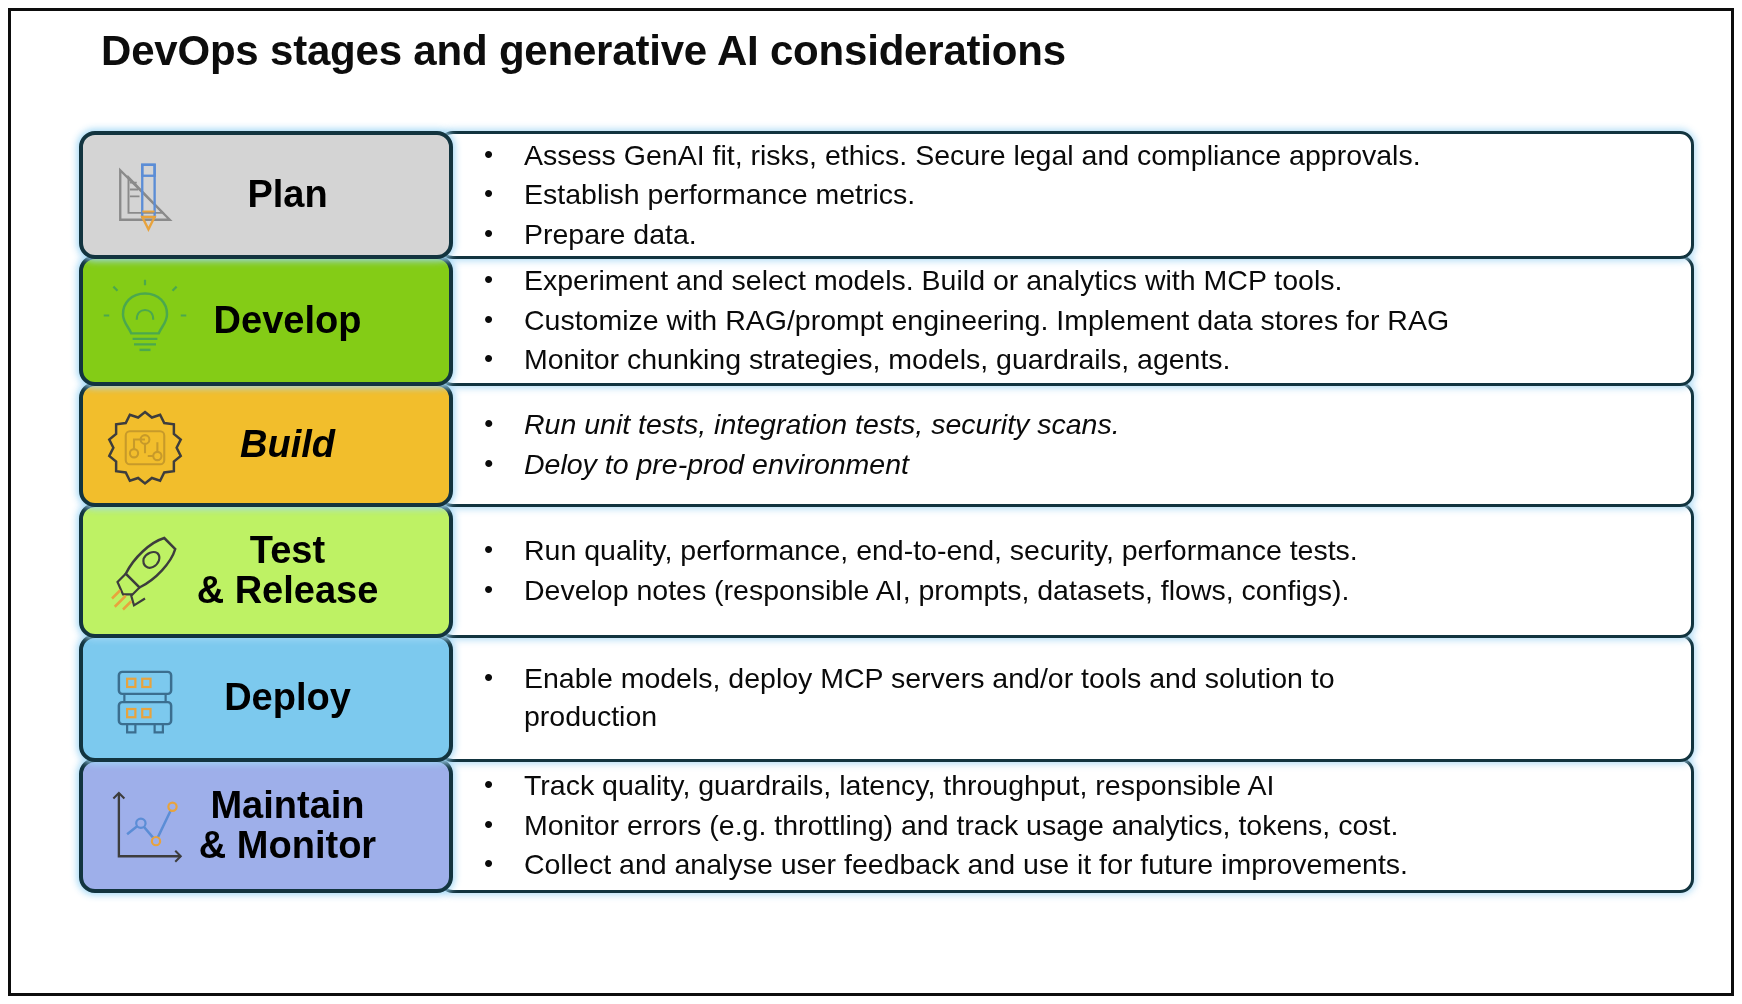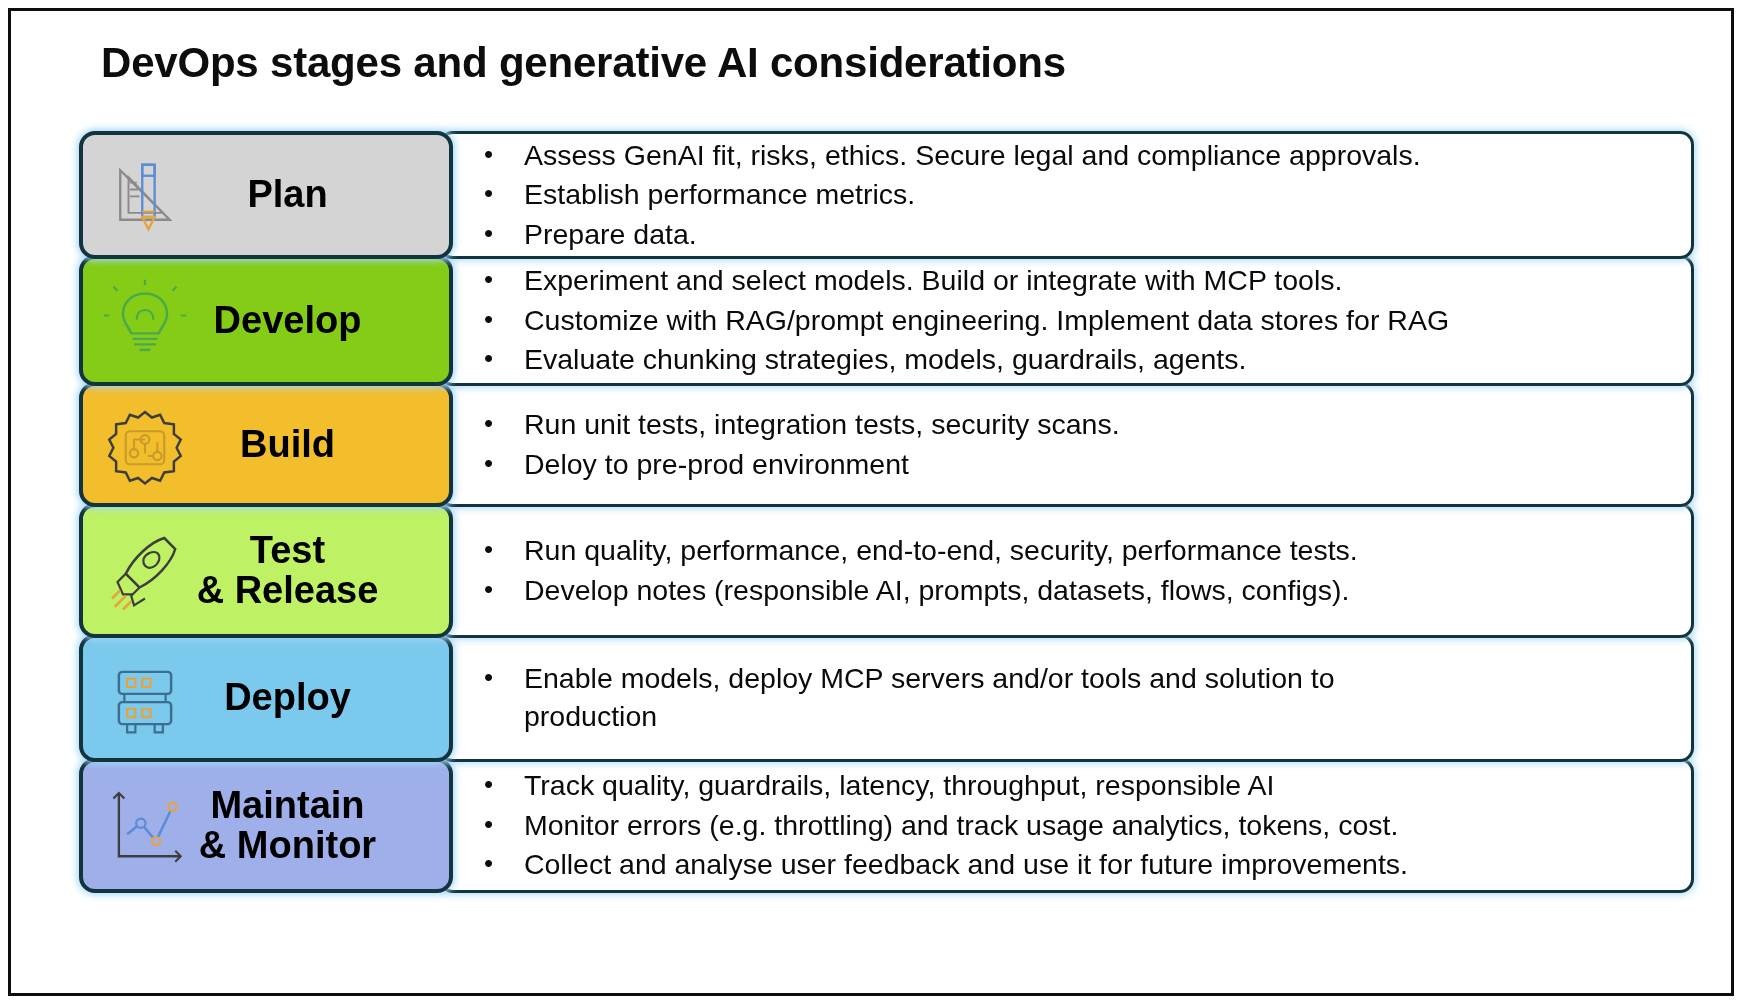--- a/index.html
+++ b/index.html
@@ -19,21 +19,21 @@
   .frame {
     position: absolute;
     left: 8px; top: 8px;
     width: 1726px; height: 988px;
     border: 3px solid #0d0d0d;
     background: #ffffff;
   }
   .title {
     position: absolute;
     left: 90px;
-    top: 28px;
+    top: 16px;
     font-size: 42px;
     font-weight: bold;
     color: #0d0d0d;
     letter-spacing: -0.2px;
     white-space: nowrap;
   }
   .rows {
     position: absolute;
     left: 68px;
     top: 120px;
@@ -103,21 +103,21 @@
     flex: 0 0 40px;
     font-size: 26px;
     line-height: 1.32;
     text-align: left;
   }
   .bullet .txt { flex: 1 1 auto; }
 
   
   .r0 { z-index: 16; }
   .r1 { z-index: 15; margin-top: -4px; }
-  .r2 { z-index: 14; margin-top: -4px; }
+  .r2 { z-index: 14; margin-top: -4px; font-style: italic; }
   .r3 { z-index: 13; margin-top: -4px; }
   .r4 { z-index: 12; margin-top: -4px; }
   .r5 { z-index: 11; margin-top: -4px; }
 
   .h0 { height: 128px; }
   .h1 { height: 131px; }
   .h2 { height: 125px; }
   .h3 { height: 135px; }
   .h4 { height: 128px; }
   .h5 { height: 135px; }
@@ -172,29 +172,29 @@
               <path d="M23 45 L41 45 M24 49 L40 49" stroke="#4ba84e" stroke-width="1.8"></path>
               <path d="M28 53 L36 53" stroke="#4ba84e" stroke-width="1.8"></path>
               <path d="M32 6 L32 2 M12 10 L9 7 M52 10 L55 7 M6 28 L2 28 M58 28 L62 28" stroke="#4ba84e" stroke-width="1.6"></path>
             </svg>
           </span>
           <span class="chip-label">Develop</span>
         </div>
         <div class="panel">
           <div class="bullet">
               <span class="dot">•</span>
-              <span class="txt">Experiment and select models. Build or integrate with MCP tools.</span>
+              <span class="txt">Experiment and select models. Build or analytics with MCP tools.</span>
             </div>
           <div class="bullet">
               <span class="dot">•</span>
               <span class="txt">Customize with RAG/prompt engineering. Implement data stores for RAG</span>
             </div>
           <div class="bullet">
               <span class="dot">•</span>
-              <span class="txt">Evaluate chunking strategies, models, guardrails, agents.</span>
+              <span class="txt">Monitor chunking strategies, models, guardrails, agents.</span>
             </div>
         </div>
       </div>
 
       <div class="row r2 h2">
         <div class="chip" style="background:#f2be2c;">
           <span class="icon">
             <svg viewBox="0 0 64 64" fill="none">
               <path d="M32 8 L37 12 L43 10 L46 16 L53 17 L53 24 L58 28 L55 34 L58 40 L53 44 L53 51 L46 52 L43 58 L37 56 L32 60 L27 56 L21 58 L18 52 L11 51 L11 44 L6 40 L9 34 L6 28 L11 24 L11 17 L18 16 L21 10 L27 12 Z" stroke="#3d3d3d" stroke-width="1.8" fill="none"></path>
               <rect x="18" y="22" width="28" height="24" rx="3" stroke="#c79a2a" stroke-width="1.5" fill="none"></rect>

